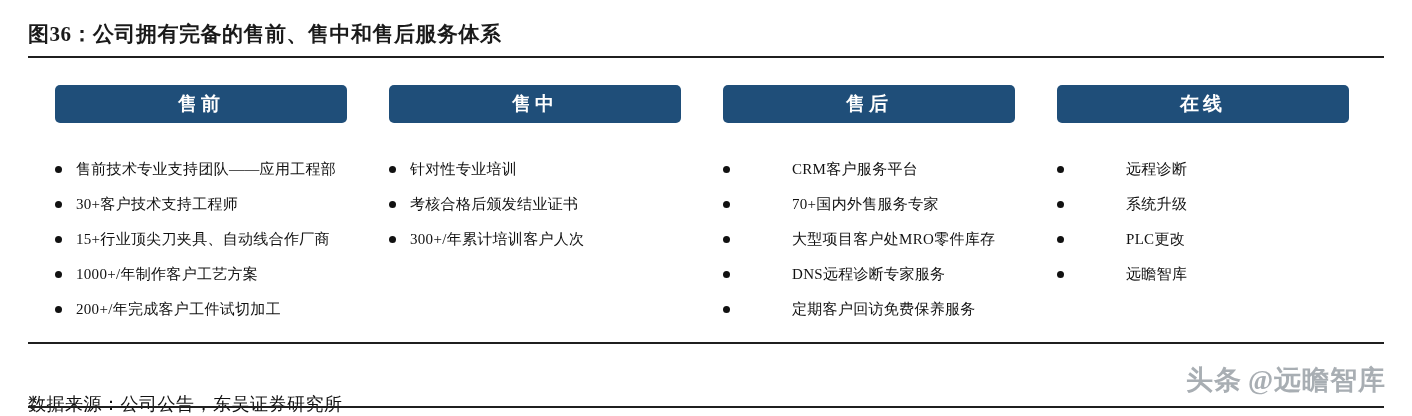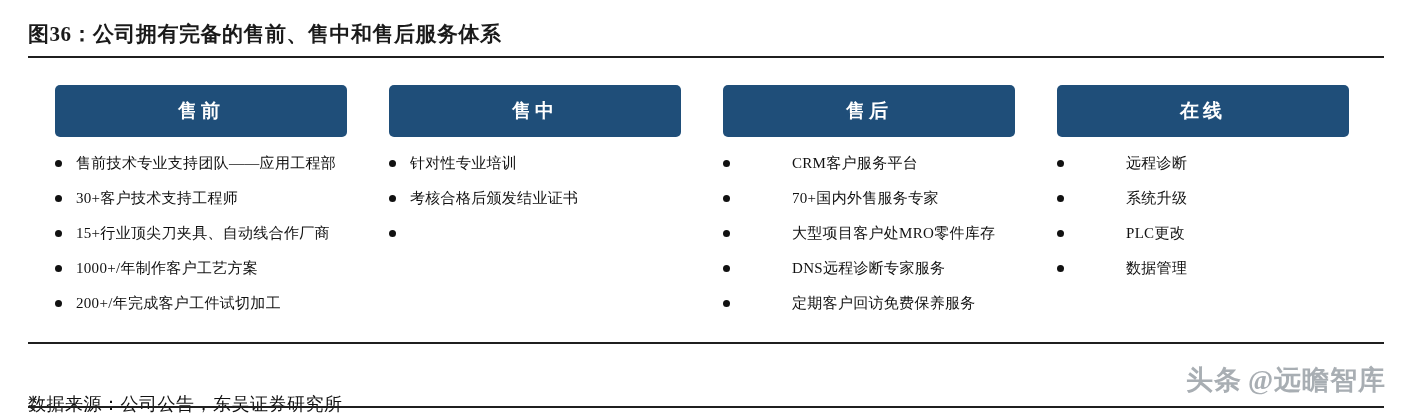--- a/index.html
+++ b/index.html
@@ -71,33 +71,33 @@
     top: 85px;
     width: 1310px;
     display: flex;
     gap: 42px;
   }
   .column {
     width: 292px;
     flex: 0 0 292px;
   }
   .col-header {
-    height: 52px;
+    height: 38px;
     border-radius: 5px;
     background: #1f4e79;
     color: #ffffff;
     display: flex;
     align-items: center;
     justify-content: center;
     font-size: 19px;
     font-weight: bold;
     letter-spacing: 4px;
   }
   .col-body {
-    margin-top: 16px;
+    margin-top: 36px;
   }
   .bullet-list {
     list-style: none;
     margin: 0;
     padding: 0;
   }
   .bullet-item {
     display: flex;
     align-items: flex-start;
     margin-bottom: 15px;
@@ -199,20 +199,21 @@
           <li class="bullet-item">
             <span class="bullet-dot"></span>
             <span class="bullet-text">针对性专业培训</span>
           </li>
           <li class="bullet-item">
             <span class="bullet-dot"></span>
             <span class="bullet-text">考核合格后颁发结业证书</span>
           </li>
           <li class="bullet-item">
             <span class="bullet-dot"></span>
+            <span class="bullet-text">300+/年累计培训客户人次</span>
           </li>
         </ul>
       </div>
     </div>
 
     <div class="column indent">
       <div class="col-header">售后</div>
       <div class="col-body">
         <ul class="bullet-list">
           <li class="bullet-item">
@@ -250,21 +251,21 @@
           <li class="bullet-item">
             <span class="bullet-dot"></span>
             <span class="bullet-text">系统升级</span>
           </li>
           <li class="bullet-item">
             <span class="bullet-dot"></span>
             <span class="bullet-text">PLC更改</span>
           </li>
           <li class="bullet-item">
             <span class="bullet-dot"></span>
-            <span class="bullet-text">数据管理</span>
+            <span class="bullet-text">远瞻智库</span>
           </li>
         </ul>
       </div>
     </div>
 
   </div>
 
   <div class="rule-mid"></div>
 
   <div class="source">数据来源：公司公告，东吴证券研究所</div>

